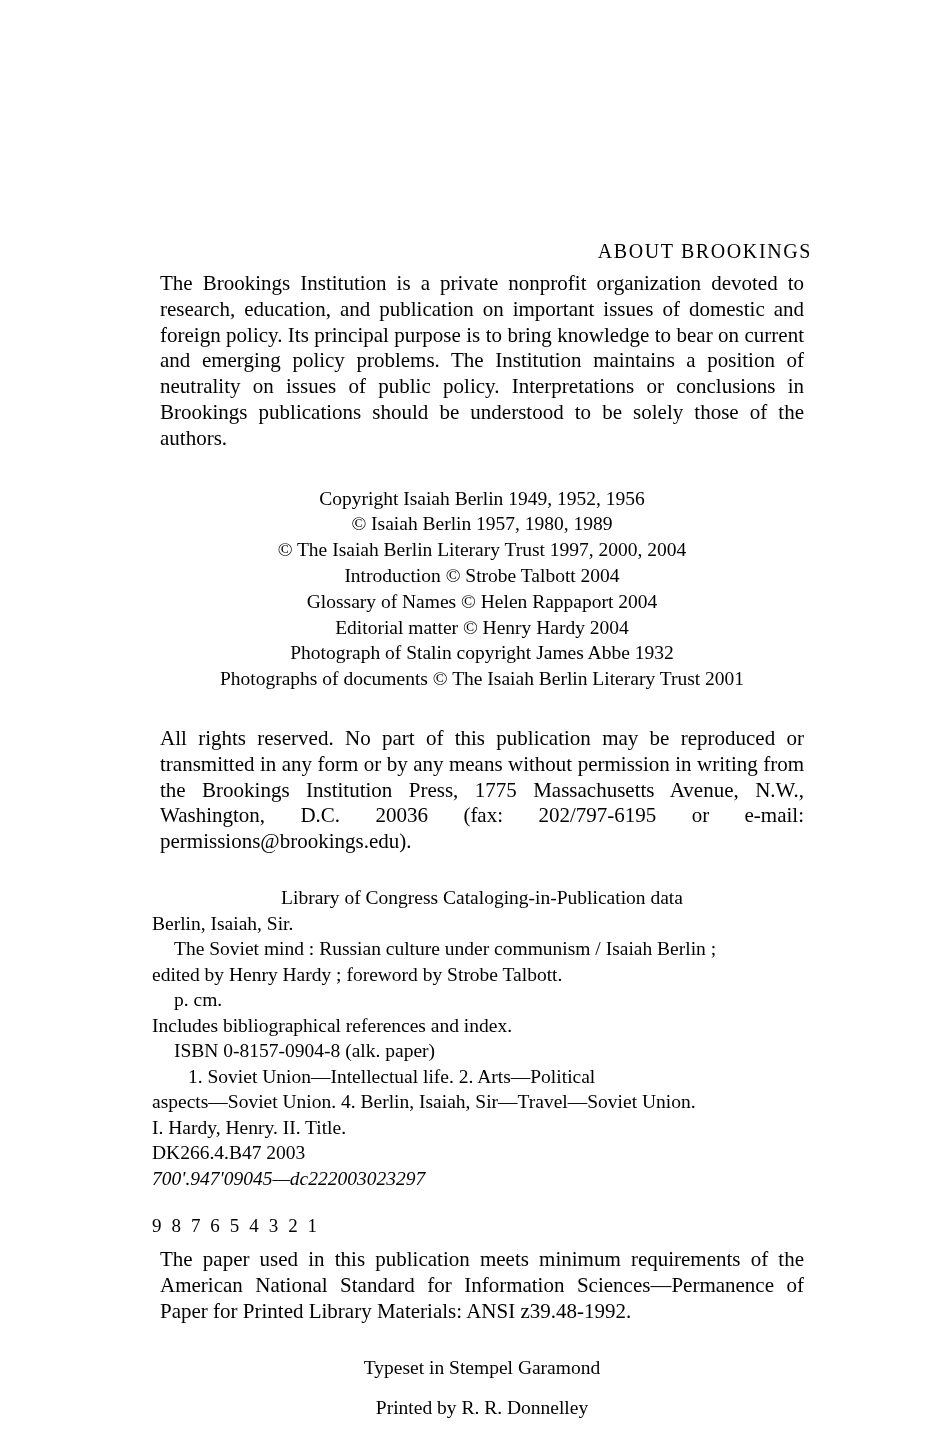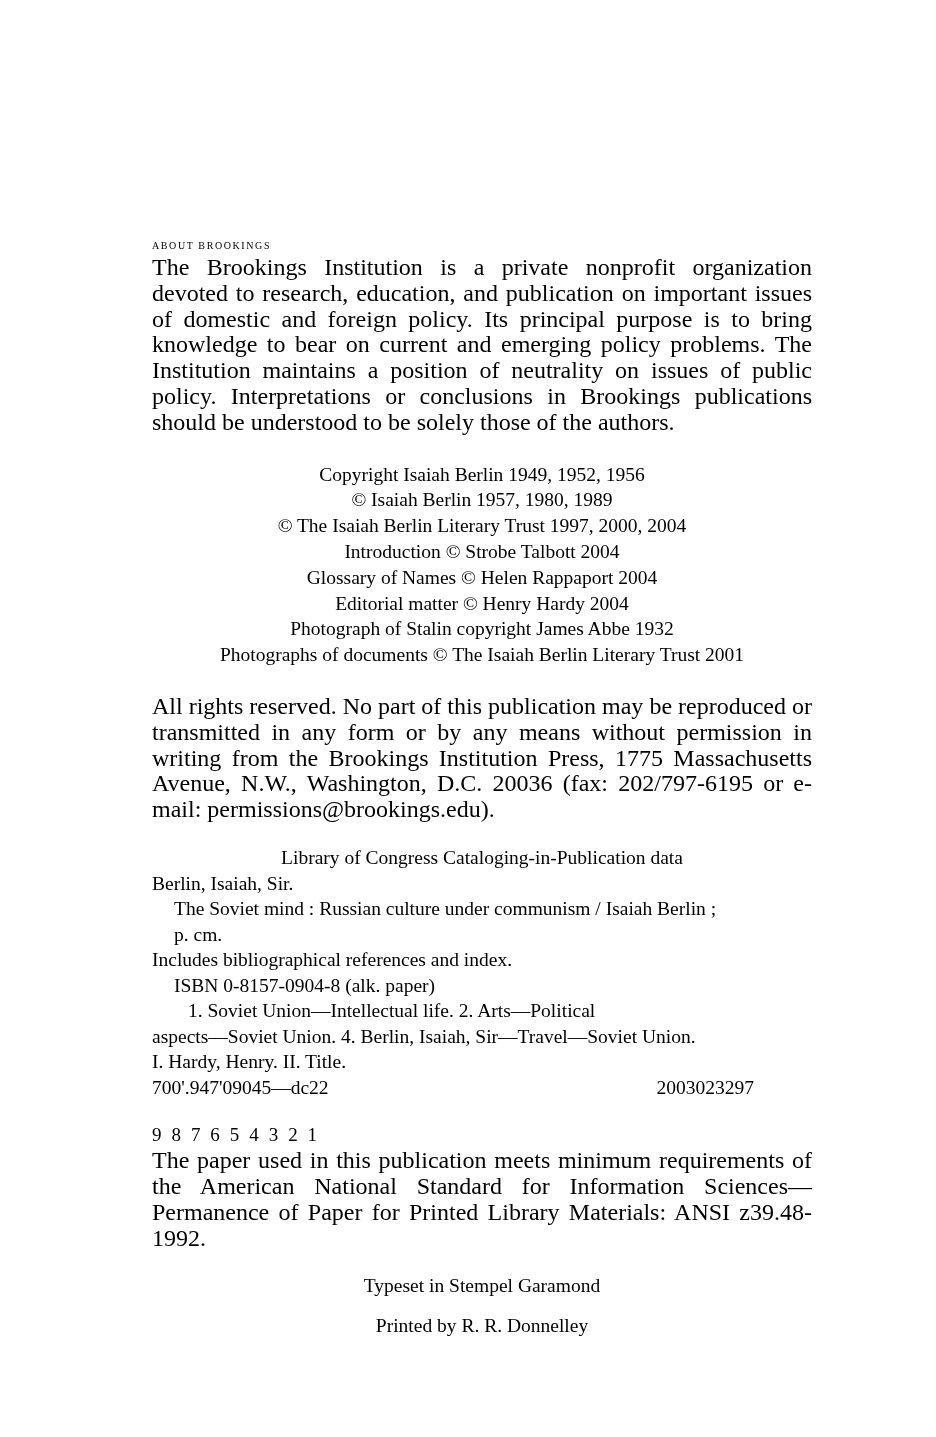--- a/index.html
+++ b/index.html
@@ -15,31 +15,31 @@
     position: relative;
     overflow: hidden;
   }
   .page {
     position: absolute;
     left: 152px;
     top: 240px;
     width: 660px;
   }
   .heading {
-    text-align: left;
-    font-size: 10px;
+    text-align: right;
+    font-size: 20px;
     letter-spacing: 1.6px;
     margin-bottom: 4px;
   }
   .para {
-    font-size: 24px;
+    font-size: 21px;
     line-height: 25.8px;
     text-align: justify;
     text-justify: inter-word;
-    margin: 0;
+    margin: 8px;
   }
   .block-gap-lg { height: 26px; }
   .block-gap-md { height: 22px; }
   .block-gap-sm { height: 14px; }
 
   .centered-block {
     text-align: center;
     font-size: 19.5px;
     line-height: 25.8px;
   }
@@ -57,21 +57,21 @@
     line-height: 25.5px;
   }
   .cip div {
     white-space: nowrap;
   }
   .indent1 { padding-left: 22px; }
   .indent2 { padding-left: 36px; }
 
   .cip-row {
     display: flex;
-    justify-content: space-between;
+    font-style: italic;
   }
   .cip-row .lcc-number {
     padding-right: 58px;
   }
 
   .print-line {
     text-align: left;
     font-size: 19px;
     letter-spacing: 2.6px;
     line-height: 26px;
@@ -114,26 +114,28 @@
 
   <p class="para">All rights reserved. No part of this publication may be reproduced or transmitted in any form or by any means without permission in writing from the Brookings Institution Press, 1775 Massachusetts Avenue, N.W., Washington, D.C. 20036 (fax: 202/797-6195 or e-mail: permissions@brookings.edu).</p>
 
   <div class="block-gap-md"></div>
 
   <div class="cip-title">Library of Congress Cataloging-in-Publication data</div>
 
   <div class="cip">
     <div>Berlin, Isaiah, Sir.</div>
     <div class="indent1">The Soviet mind : Russian culture under communism / Isaiah Berlin ;</div>
+    <div>edited by Henry Hardy ; foreword by Strobe Talbott.</div>
     <div class="indent1">p.   cm.</div>
     <div>Includes bibliographical references and index.</div>
     <div class="indent1">ISBN 0-8157-0904-8 (alk. paper)</div>
     <div class="indent2">1.  Soviet Union—Intellectual life.   2.  Arts—Political</div>
     <div>aspects—Soviet Union.   4.  Berlin, Isaiah, Sir—Travel—Soviet Union.</div>
     <div>I.  Hardy, Henry.   II.  Title.</div>
+    <div>DK266.4.B47 2003</div>
     <div class="cip-row">
       <span>700'.947'09045—dc22</span>
       <span class="lcc-number">2003023297</span>
     </div>
   </div>
 
   <div class="block-gap-md"></div>
 
   <div class="print-line">9 8 7 6 5 4 3 2 1</div>
 

